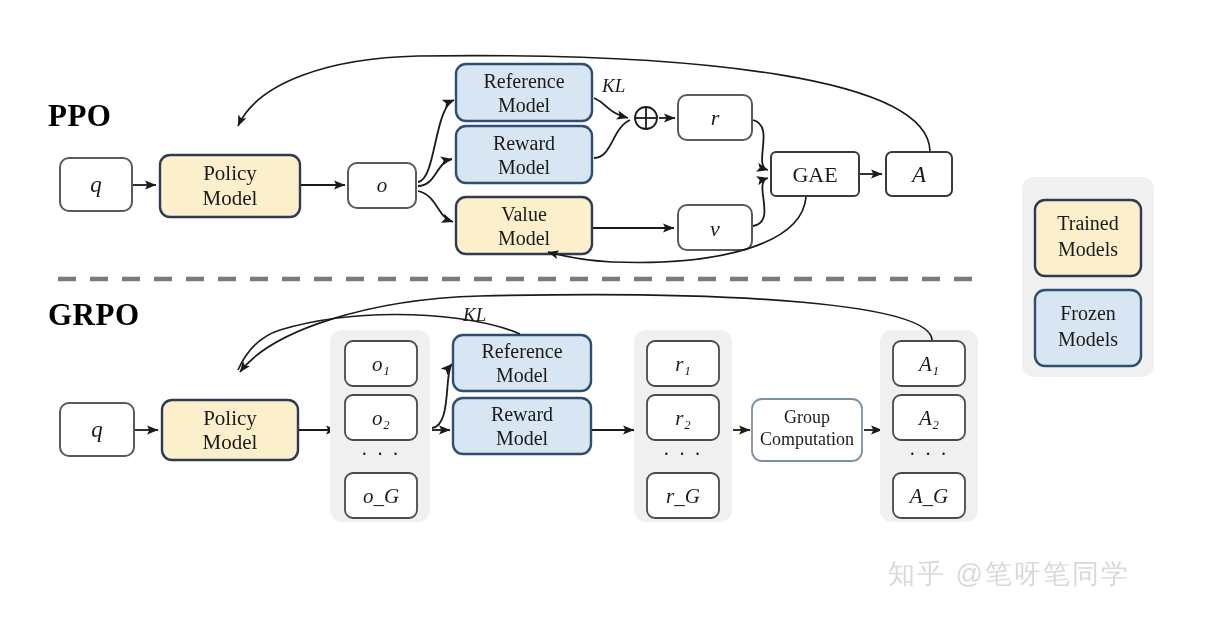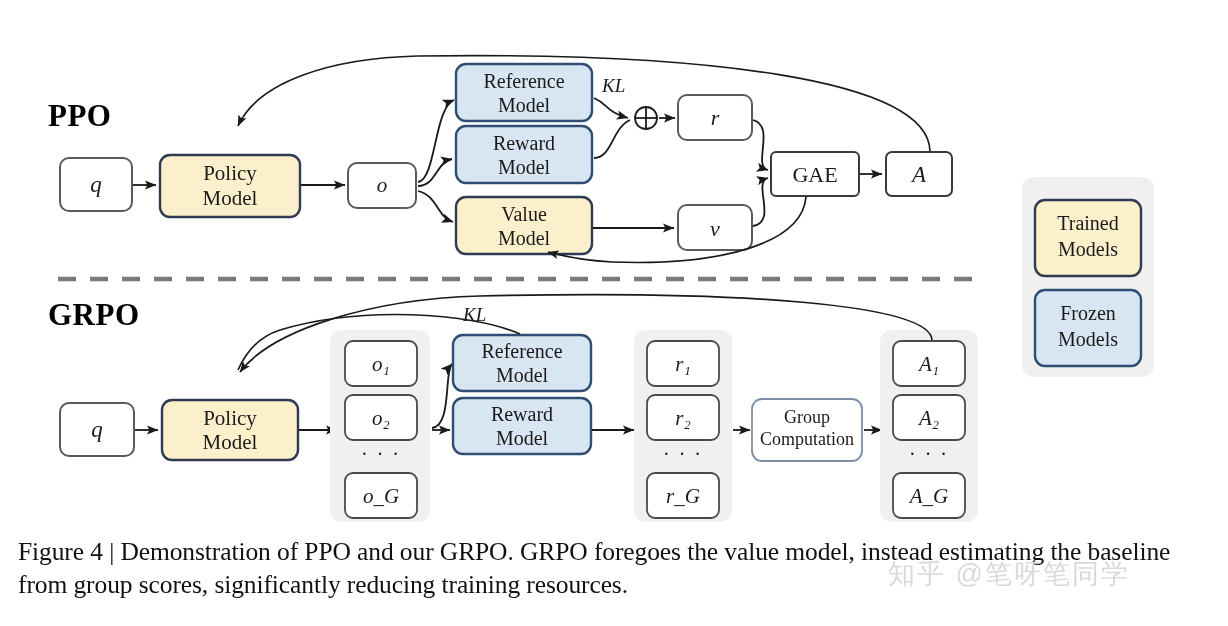--- a/index.html
+++ b/index.html
@@ -282,17 +282,16 @@
 
       <g>
         <rect x="1035" y="290" width="106" height="76" rx="10" ry="10" fill="#D8E5F2" stroke="#2F4E72" stroke-width="2.4"></rect>
         <text class="box-label" x="1088" y="320" text-anchor="middle" font-size="20">Frozen</text>
         <text class="box-label" x="1088" y="346" text-anchor="middle" font-size="20">Models</text>
       </g>
     </g>
 
   </svg>
 
-  <div class="caption">Figure 4 | Demonstration of PPO and our GRPO. GRPO foregoes the value model, instead estimating the baseline from group scores, significantly reducing training resources.</div>
 
   <div class="watermark">知乎 @笔呀笔同学</div>
 
 </div>
 
 </body></html>

